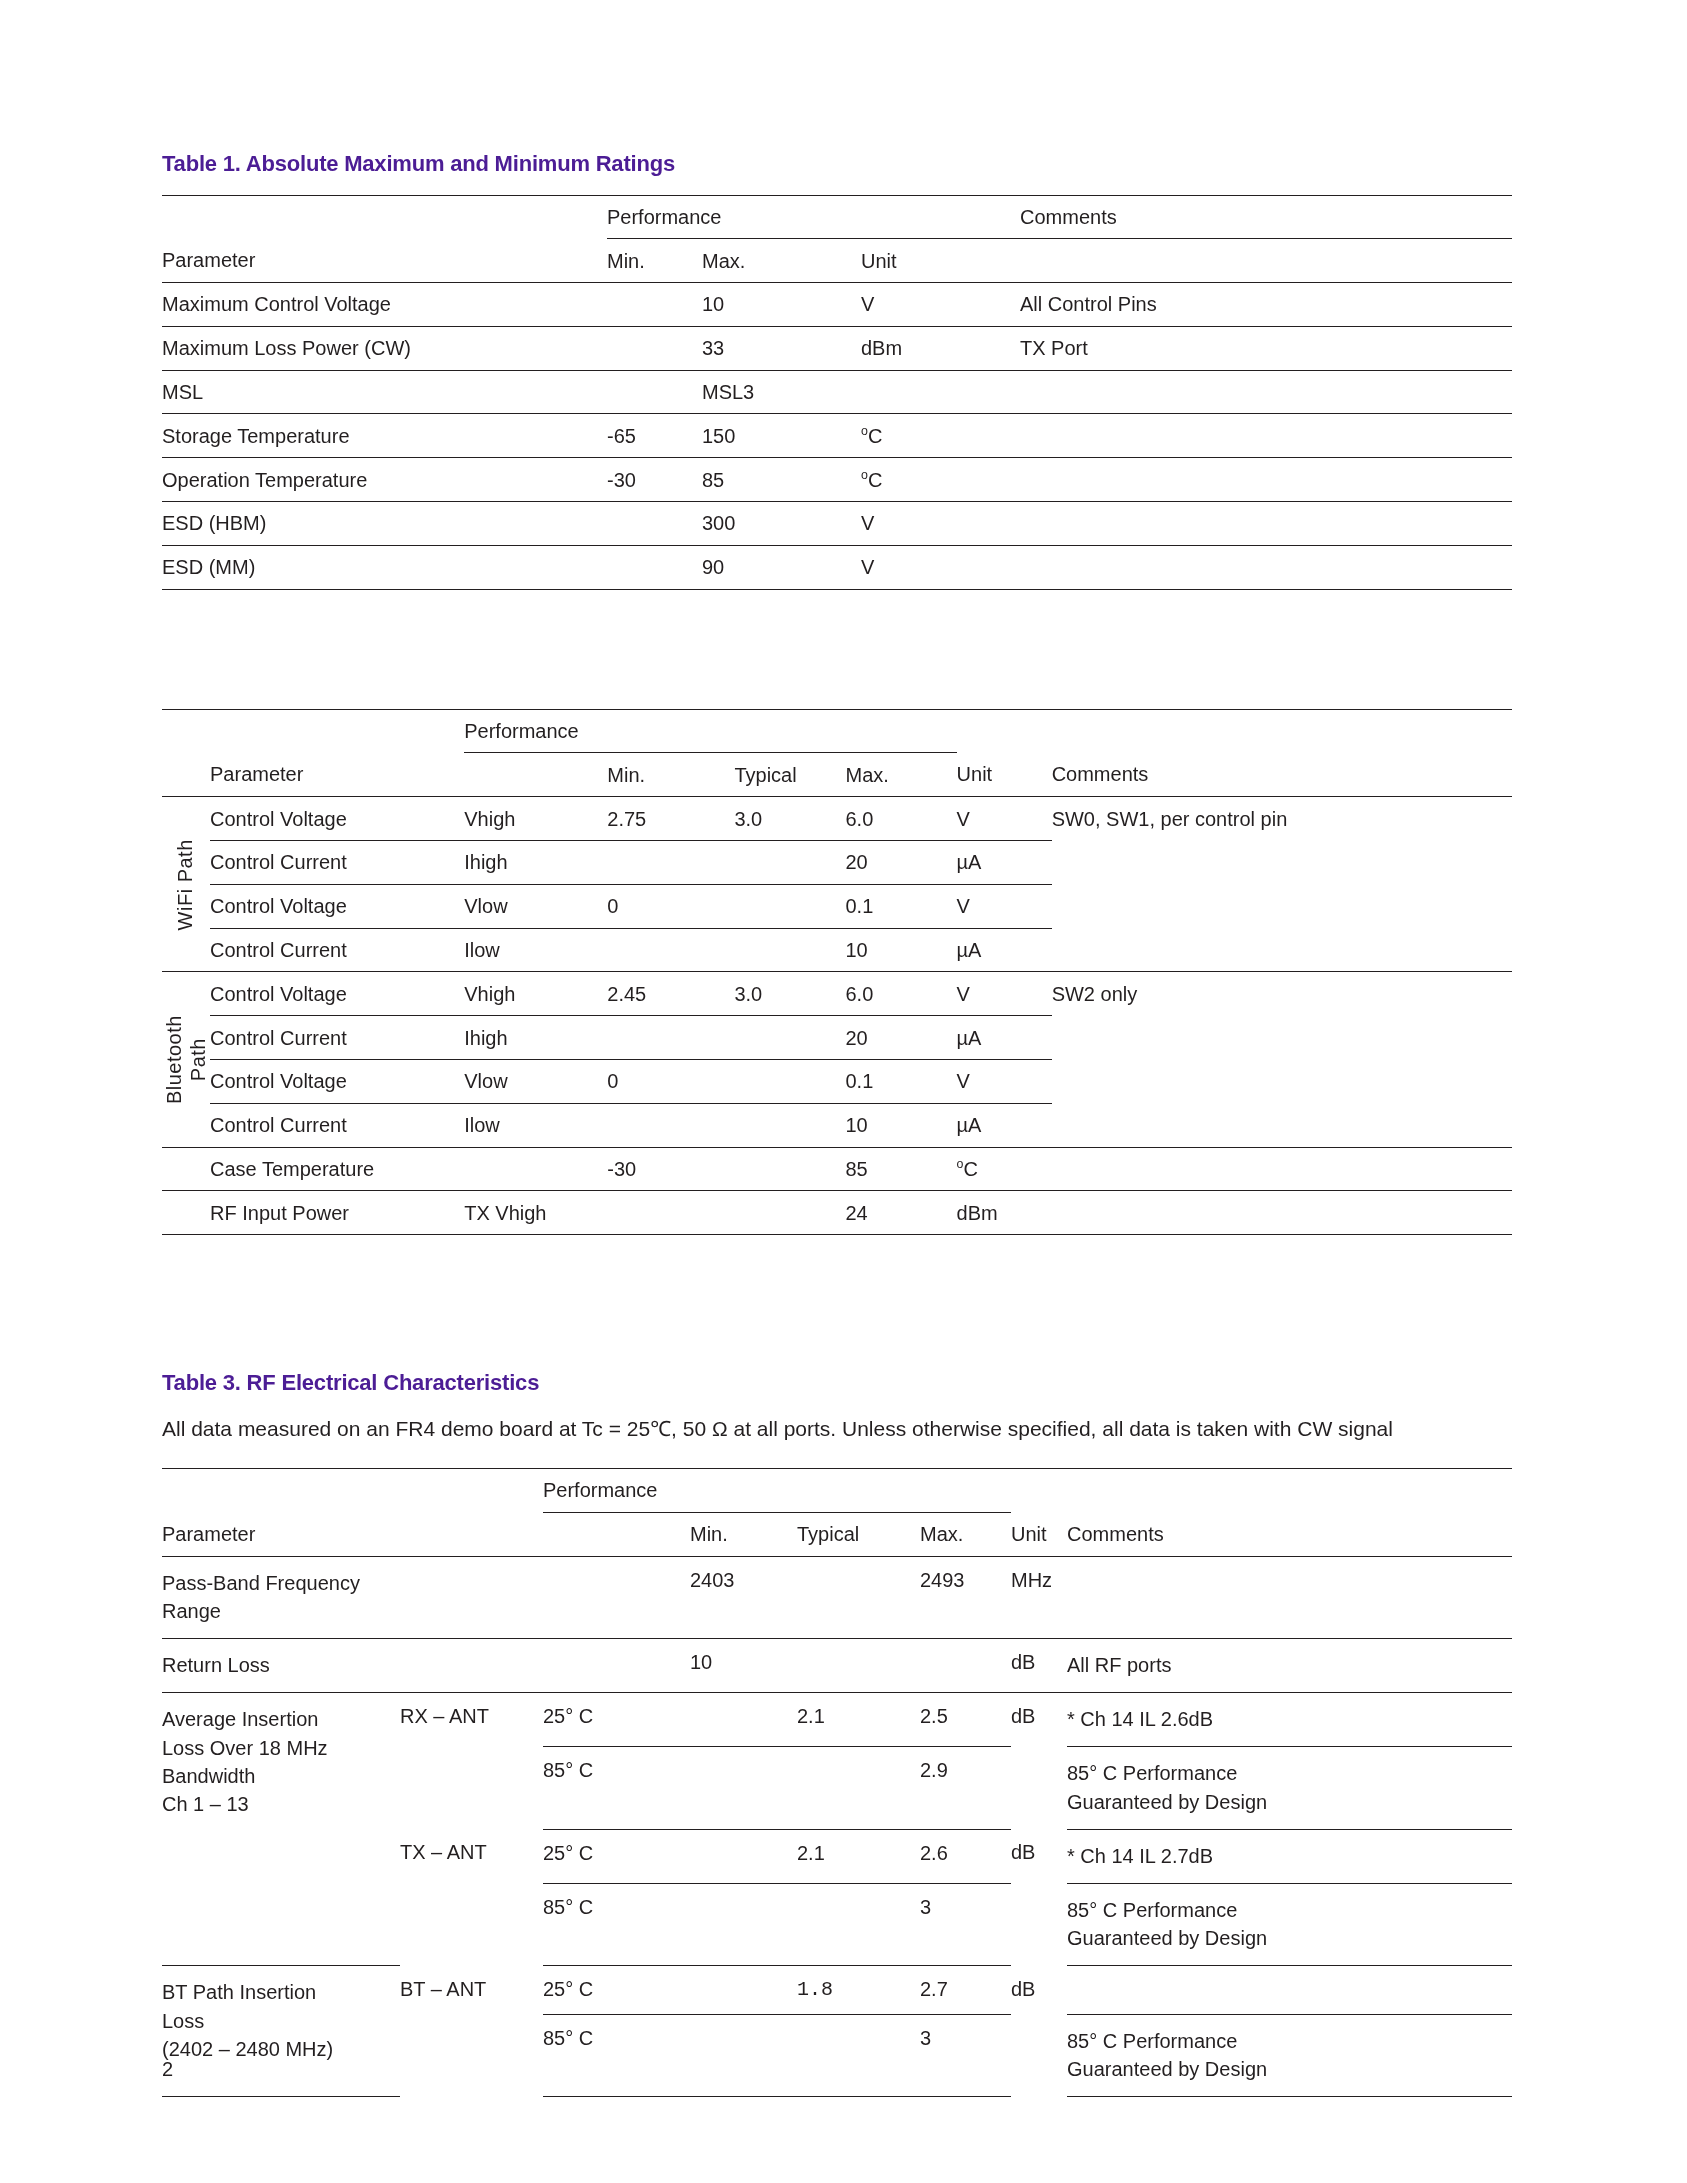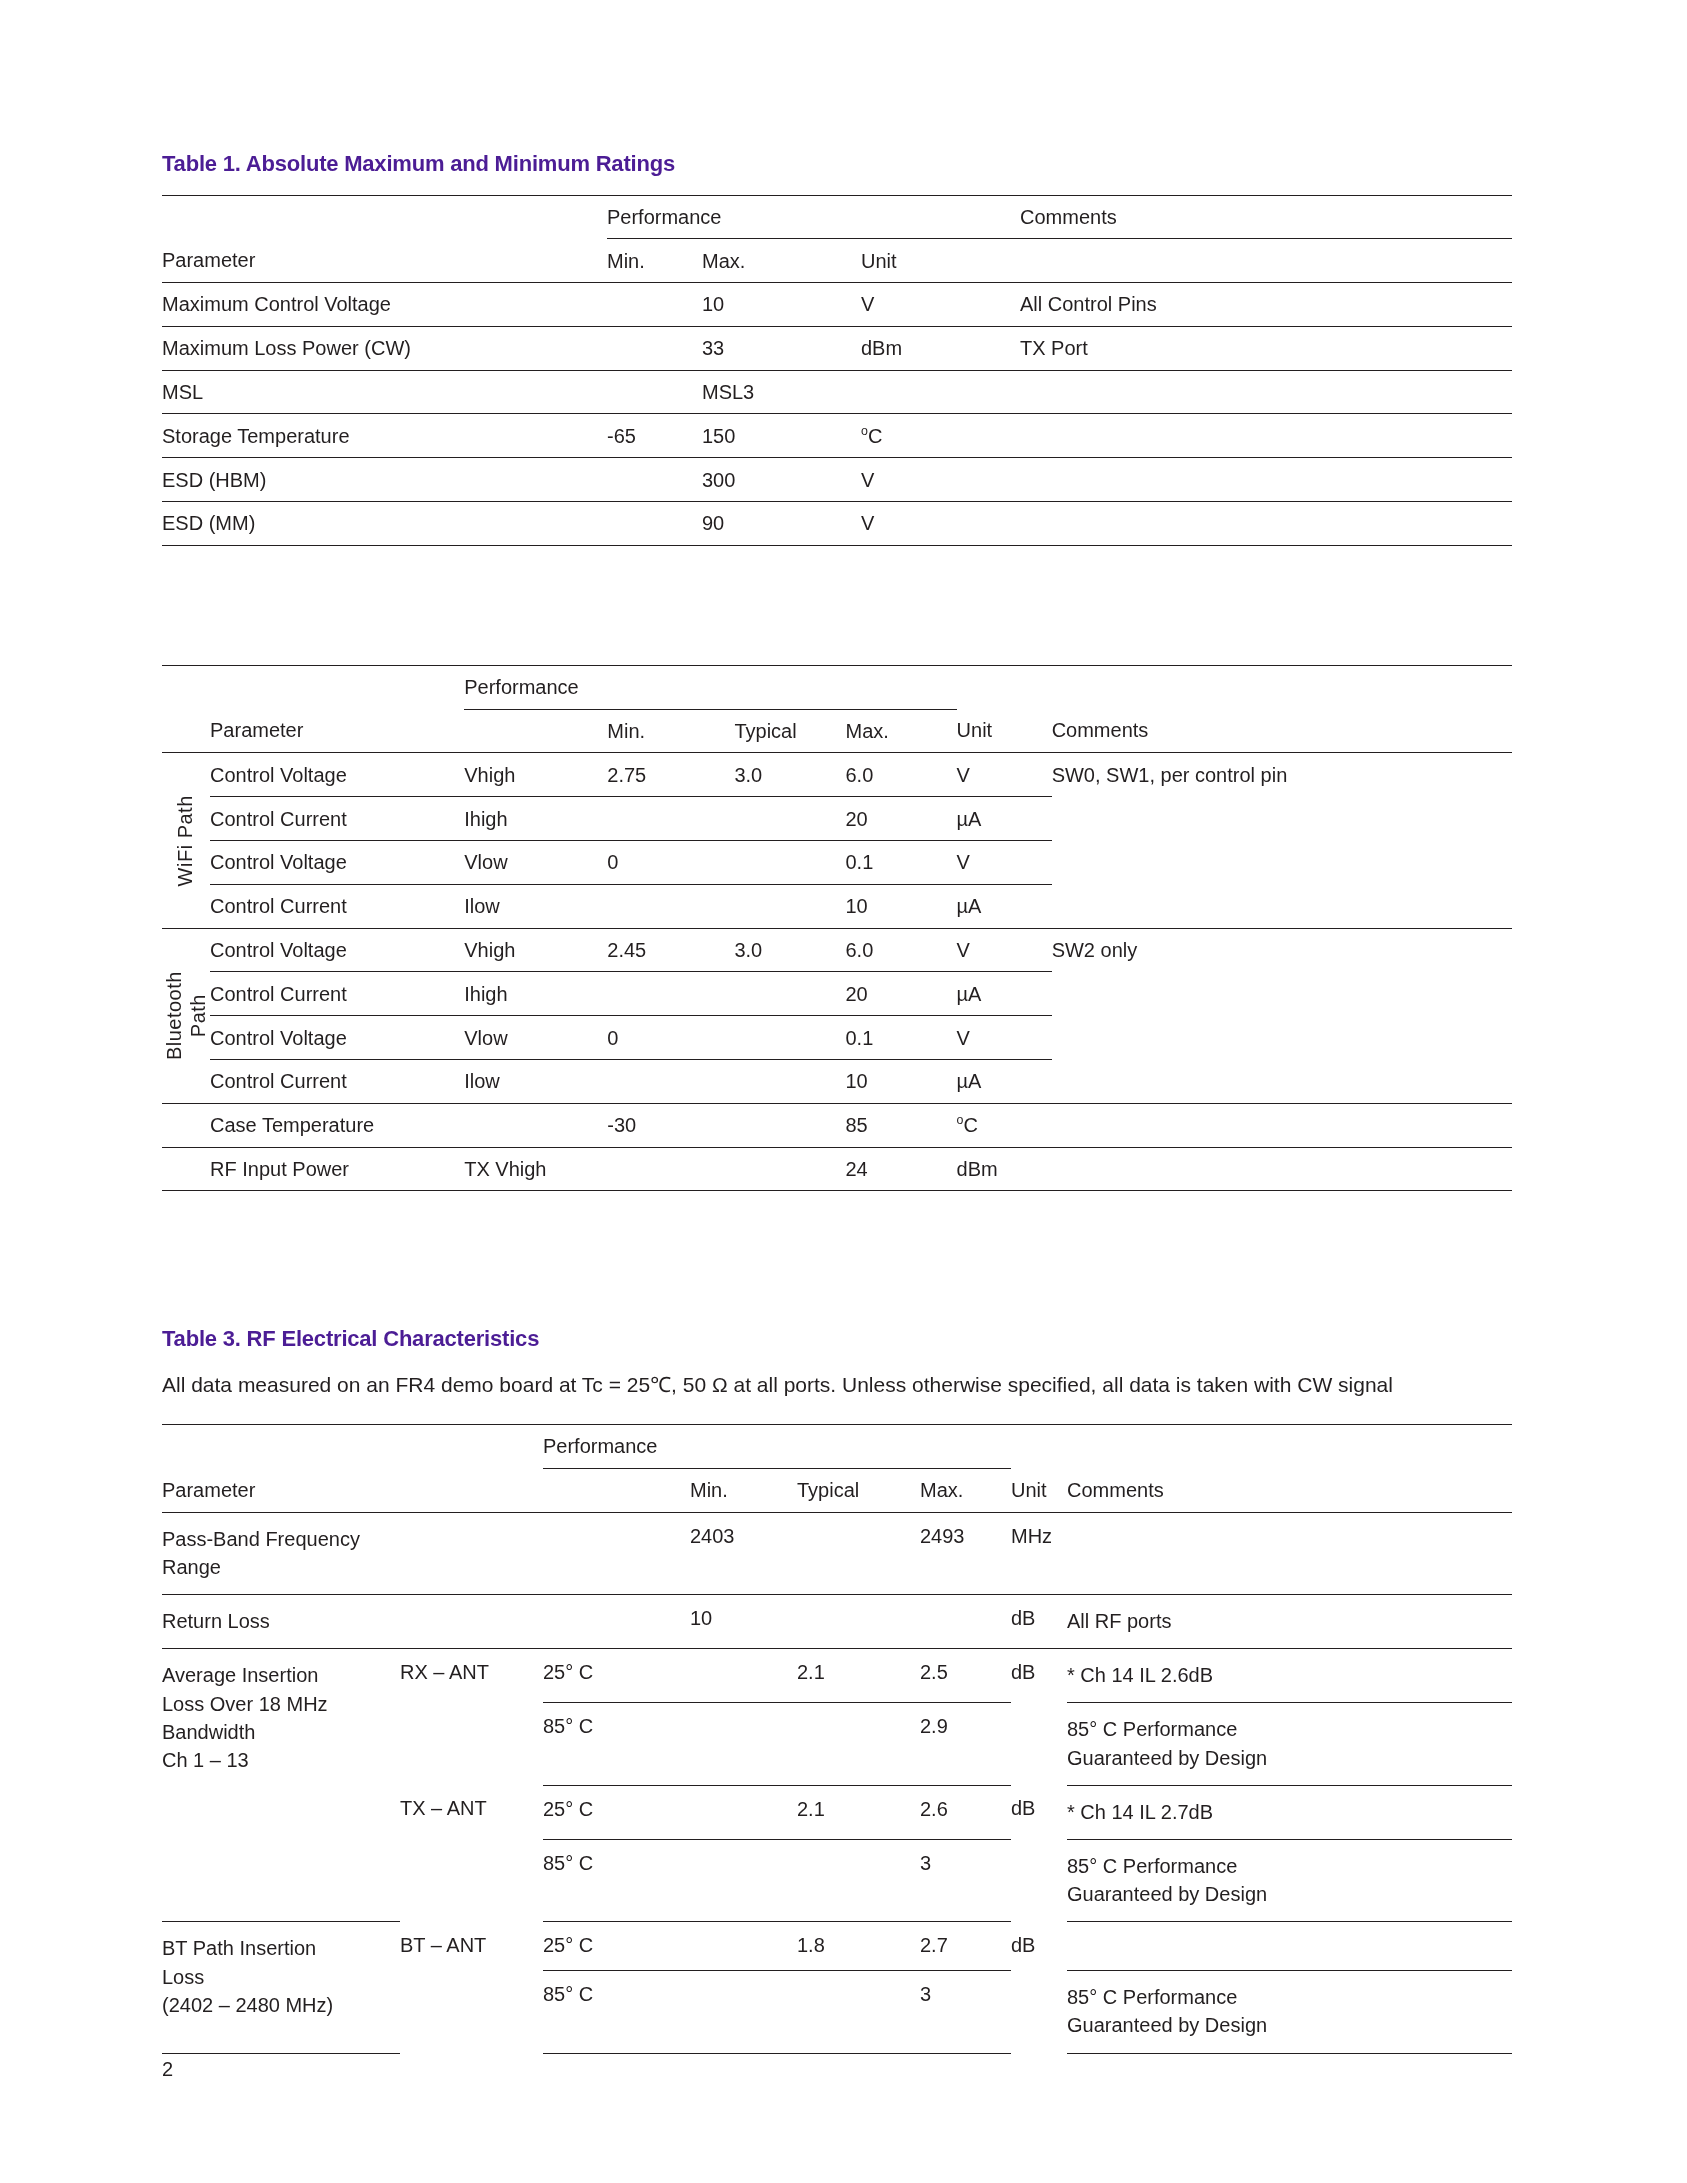--- a/index.html
+++ b/index.html
@@ -177,20 +177,27 @@
             <td class="cellpad " style="border-bottom:1.3px solid #231f20;"></td>
           </tr>
           <tr>
             <td class="cellpad " style="border-bottom:1.3px solid #231f20;">Storage Temperature</td>
             <td class="cellpad " style="border-bottom:1.3px solid #231f20;">-65</td>
             <td class="cellpad " style="border-bottom:1.3px solid #231f20;">150</td>
             <td class="cellpad " style="border-bottom:1.3px solid #231f20;"><span class="sup">o</span>C</td>
             <td class="cellpad " style="border-bottom:1.3px solid #231f20;"></td>
           </tr>
           <tr>
+            <td class="cellpad " style="border-bottom:1.3px solid #231f20;">Operation Temperature</td>
+            <td class="cellpad " style="border-bottom:1.3px solid #231f20;">-30</td>
+            <td class="cellpad " style="border-bottom:1.3px solid #231f20;">85</td>
+            <td class="cellpad " style="border-bottom:1.3px solid #231f20;"><span class="sup">o</span>C</td>
+            <td class="cellpad " style="border-bottom:1.3px solid #231f20;"></td>
+          </tr>
+          <tr>
             <td class="cellpad " style="border-bottom:1.3px solid #231f20;">ESD (HBM)</td>
             <td class="cellpad " style="border-bottom:1.3px solid #231f20;"></td>
             <td class="cellpad " style="border-bottom:1.3px solid #231f20;">300</td>
             <td class="cellpad " style="border-bottom:1.3px solid #231f20;">V</td>
             <td class="cellpad " style="border-bottom:1.3px solid #231f20;"></td>
           </tr>
           <tr>
             <td class="cellpad " style="border-bottom:1.3px solid #231f20;">ESD (MM)</td>
             <td class="cellpad " style="border-bottom:1.3px solid #231f20;"></td>
             <td class="cellpad " style="border-bottom:1.3px solid #231f20;">90</td>
@@ -440,21 +447,21 @@
           </tr>
           <tr>
             <td class="cellpad cellpad-tall" rowspan="2" style="border-bottom:1.3px solid #231f20;vertical-align:top;">
               <div class="stack-line">BT Path Insertion</div>
               <div class="stack-line">Loss</div>
               <div class="stack-line">(2402 – 2480 MHz)</div>
             </td>
             <td class="cellpad cellpad-tall" rowspan="2">BT – ANT</td>
             <td class="cellpad cellpad-tall" style="border-bottom:1.3px solid #231f20;">25° C</td>
             <td class="cellpad cellpad-tall" style="border-bottom:1.3px solid #231f20;"></td>
-            <td class="cellpad cellpad-tall" style="border-bottom:1.3px solid #231f20;">1.8</td>
+            <td class="cellpad cellpad-tall" style="border-bottom:1.3px solid #231f20;font-family:Liberation Mono, monospace;">1.8</td>
             <td class="cellpad cellpad-tall" style="border-bottom:1.3px solid #231f20;">2.7</td>
             <td class="cellpad cellpad-tall" rowspan="2">dB</td>
             <td class="cellpad cellpad-tall" style="border-bottom:1.3px solid #231f20;"></td>
           </tr>
           <tr>
             <td class="cellpad cellpad-tall" style="border-bottom:1.3px solid #231f20;">85° C</td>
             <td class="cellpad cellpad-tall" style="border-bottom:1.3px solid #231f20;"></td>
             <td class="cellpad cellpad-tall" style="border-bottom:1.3px solid #231f20;"></td>
             <td class="cellpad cellpad-tall" style="border-bottom:1.3px solid #231f20;">3</td>
             <td class="cellpad cellpad-tall" style="border-bottom:1.3px solid #231f20;">

